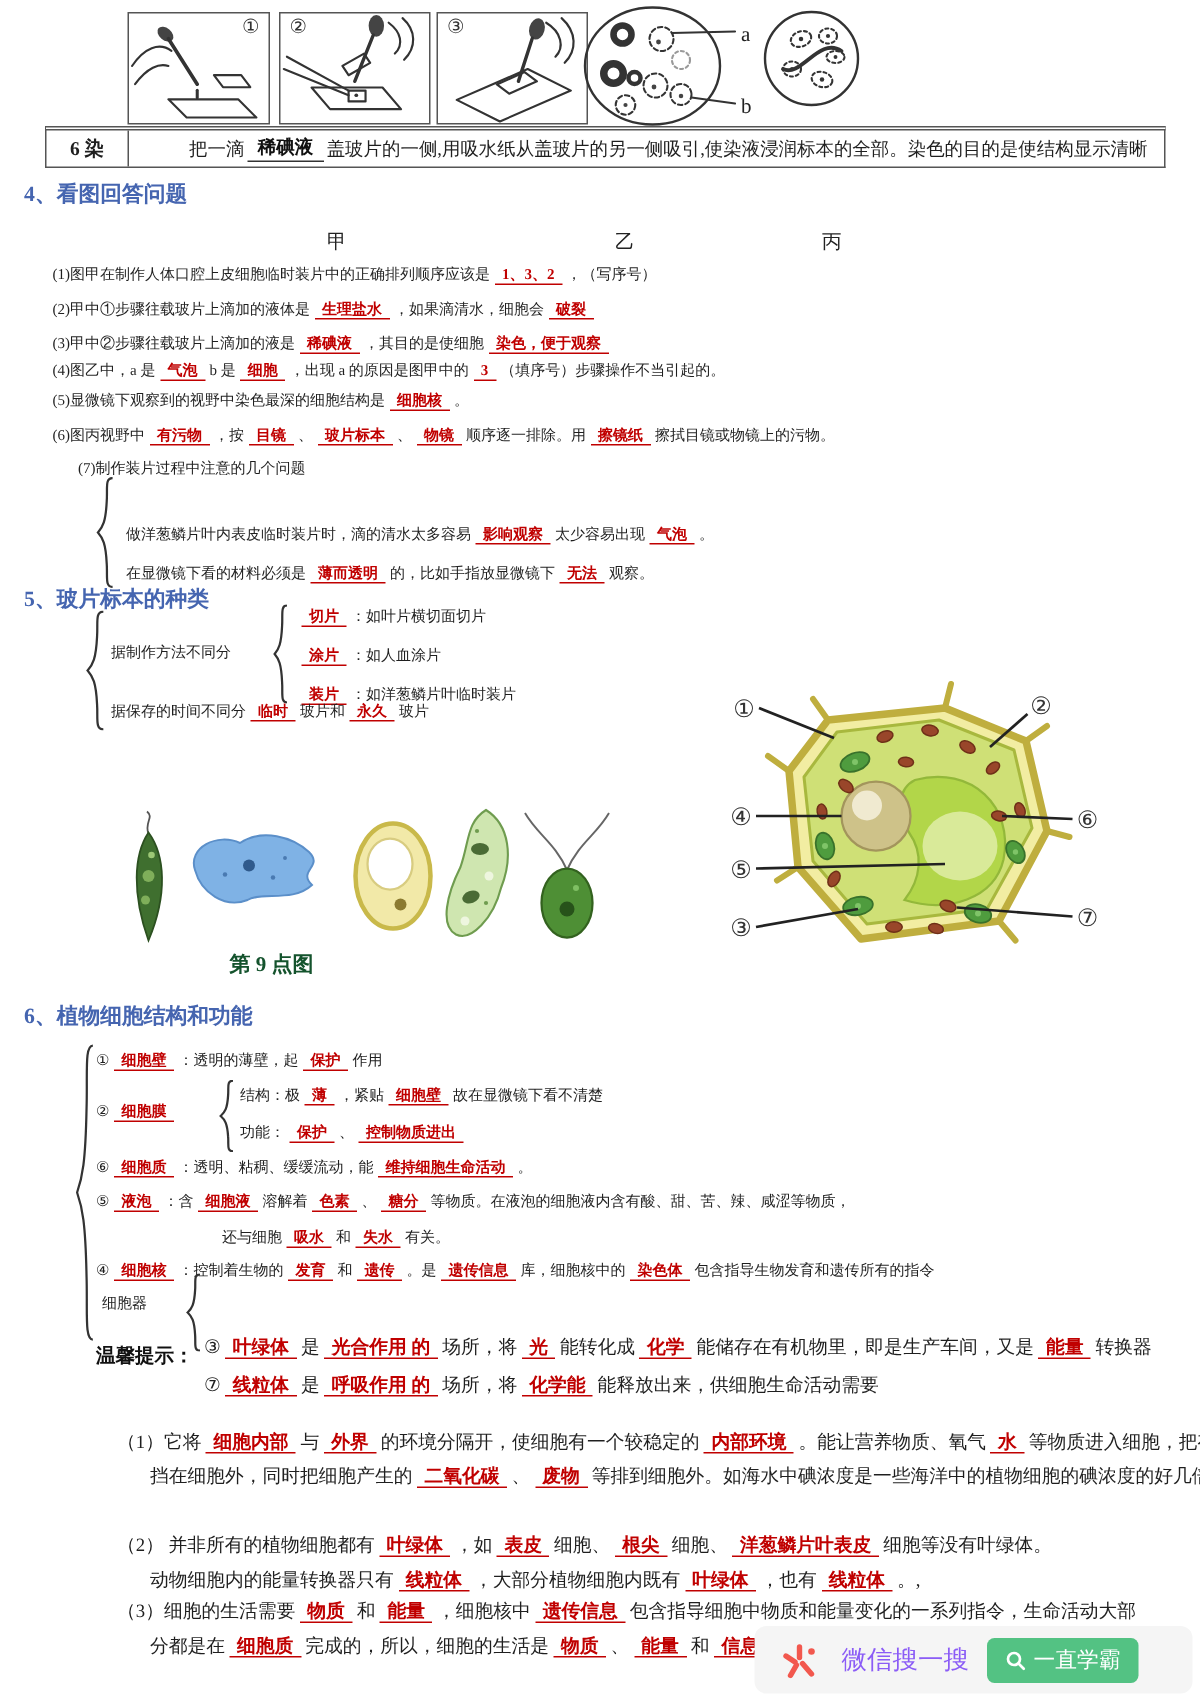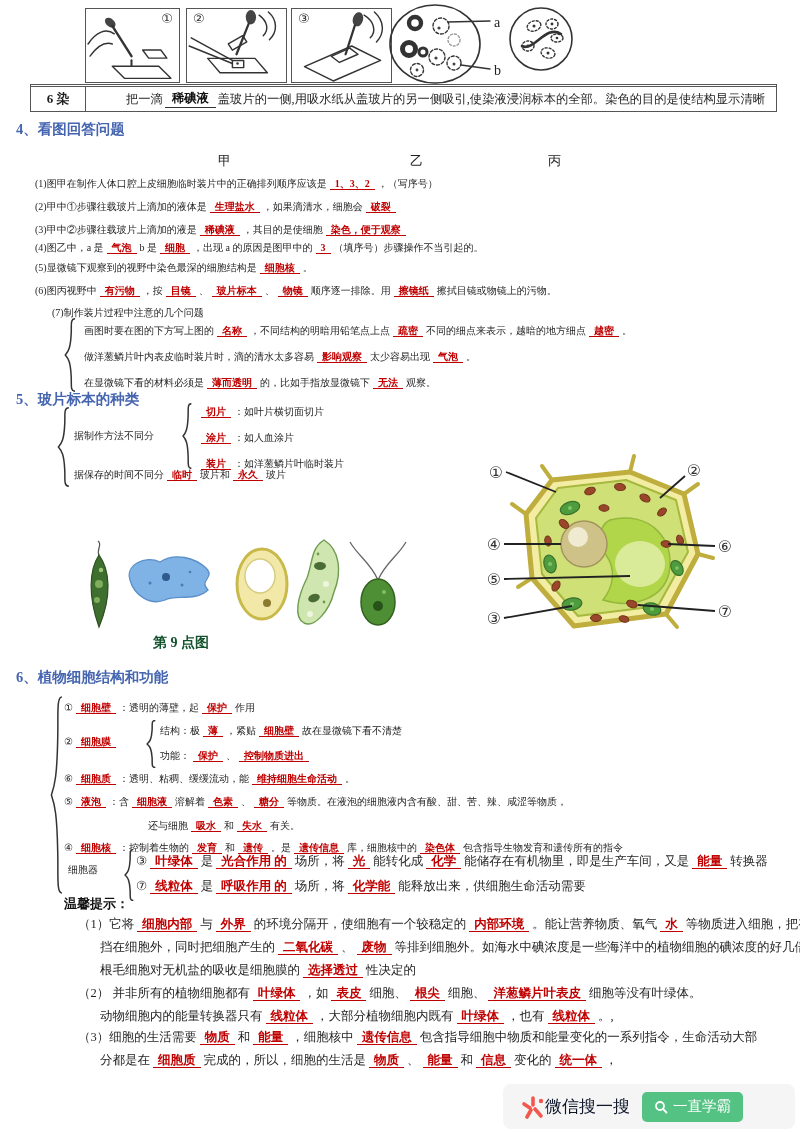--- a/index.html
+++ b/index.html
@@ -1,37 +1,37 @@
 <!DOCTYPE html>
 <html><head>
 <meta charset="utf-8">
 <style>
   html,body{margin:0;padding:0;background:#ffffff;}
   #page{position:relative;width:800px;height:1132px;background:#fff;overflow:hidden;
         font-family:"Liberation Serif","DejaVu Serif",serif;color:#1f1f1f;}
   .line{position:absolute;white-space:nowrap;font-size:10px;line-height:17px;}
-  .small{font-size:12.5px;}
+  .small{font-size:12.5px;margin-top:37px;}
   .seg-n{color:#1f1f1f;}
   .seg-r{color:#c00000;font-weight:bold;border-bottom:1.5px solid #c00000;padding:0 5px;margin:0 3px;}
   .seg-b{color:#111;font-weight:bold;border-bottom:1.5px solid #333;padding:0 7px;margin:0 2px;}
   .heading{position:absolute;color:#4565b0;font-weight:bold;font-size:14.5px;white-space:nowrap;}
   .fig-box{position:absolute;border:1.6px solid #555;background:#fff;}
   .fig-num{position:absolute;font-size:13px;color:#333;font-family:"DejaVu Sans",sans-serif;}
   .fig-box svg{position:absolute;left:0;top:0;}
   .lineart{stroke:#333;fill:none;stroke-width:1.4;stroke-linecap:round;stroke-linejoin:round;}
   .brace{position:absolute;}
   .brace path{stroke:#333;fill:none;stroke-width:1.5px;vector-effect:non-scaling-stroke;}
   .specimen-label{position:absolute;font-size:13px;color:#222;}
   .tip-title{position:absolute;font-weight:bold;font-size:13px;color:#111;white-space:nowrap;}
   .caption{position:absolute;color:#14532d;font-weight:bold;font-size:14px;white-space:nowrap;}
   
   .wm-bar{position:absolute;left:503px;top:1084px;width:292px;height:45px;background:#f5f5f5;
           border-radius:8px;display:flex;align-items:center;
           font-family:"Liberation Sans","DejaVu Sans",sans-serif;}
-  .wm-text{font-size:17px;color:#0f172a;margin-left:0;text-align:right;}
+  .wm-text{font-size:17px;color:#8b5cf6;margin-left:16px;text-align:right;}
   .wm-btn{margin-left:12px;height:30px;padding:0 12px;border-radius:5px;background:#53c283;border:none;
           display:flex;align-items:center;gap:5px;color:#fff;font-size:14.5px;cursor:pointer;
           font-family:"Liberation Sans","DejaVu Sans",sans-serif;}
   .stain-table{position:absolute;left:30px;top:84px;width:747px;height:28px;display:flex;
                border:1.6px solid #555;border-top:3px double #555;box-sizing:border-box;background:#fff;}
   .stain-no{width:54px;border-right:1.6px solid #555;display:flex;align-items:center;justify-content:center;
             font-weight:bold;font-size:13px;}
   .stain-text{flex:1;display:flex;align-items:center;padding-left:8px;font-size:12.3px;white-space:nowrap;overflow:hidden;margin-left:32px;}
   text{font-family:"Liberation Serif","DejaVu Serif",serif;}
   .circnum{font-family:"DejaVu Sans",sans-serif;font-size:16px;fill:#333;}
@@ -132,21 +132,20 @@
   <div class="line" style="left:35px;top:198px"><span class="seg-n">(2)甲中①步骤往载玻片上滴加的液体是</span><span class="seg-r">生理盐水</span><span class="seg-n">，如果滴清水，细胞会</span><span class="seg-r">破裂</span></div>
   <div class="line" style="left:35px;top:221px"><span class="seg-n">(3)甲中②步骤往载玻片上滴加的液是</span><span class="seg-r">稀碘液</span><span class="seg-n">，其目的是使细胞</span><span class="seg-r">染色，便于观察</span></div>
   <div class="line" style="left:35px;top:239px"><span class="seg-n">(4)图乙中，a 是</span><span class="seg-r">气泡</span><span class="seg-n">b 是</span><span class="seg-r">细胞</span><span class="seg-n">，出现 a 的原因是图甲中的</span><span class="seg-r">3</span><span class="seg-n">（填序号）步骤操作不当引起的。</span></div>
   <div class="line" style="left:35px;top:259px"><span class="seg-n">(5)显微镜下观察到的视野中染色最深的细胞结构是</span><span class="seg-r">细胞核</span><span class="seg-n">。</span></div>
   <div class="line" style="left:35px;top:282px"><span class="seg-n">(6)图丙视野中</span><span class="seg-r">有污物</span><span class="seg-n">，按</span><span class="seg-r">目镜</span><span class="seg-n">、</span><span class="seg-r">玻片标本</span><span class="seg-n">、</span><span class="seg-r">物镜</span><span class="seg-n">顺序逐一排除。用</span><span class="seg-r">擦镜纸</span><span class="seg-n">擦拭目镜或物镜上的污物。</span></div>
   <div class="line" style="left:52px;top:304px"><span class="seg-n">(7)制作装片过程中注意的几个问题</span></div>
 
   <svg class="brace" style="left:64px;top:318px;width:13px;height:74px" viewBox="0 0 20 100" preserveAspectRatio="none">
     <path d="M17,1 C9,1 12,10 11,22 C10,40 7,45 2,50 C7,55 10,60 11,78 C12,90 9,99 17,99"></path>
   </svg>
-  <div class="line" style="left:84px;top:322px"><span class="seg-n">画图时要在图的下方写上图的</span><span class="seg-r">名称</span><span class="seg-n">，不同结构的明暗用铅笔点上点</span><span class="seg-r">疏密</span><span class="seg-n">不同的细点来表示，越暗的地方细点</span><span class="seg-r">越密</span><span class="seg-n">。</span></div>
   <div class="line" style="left:84px;top:374px"><span class="seg-n">在显微镜下看的材料必须是</span><span class="seg-r">薄而透明</span><span class="seg-n">的，比如手指放显微镜下</span><span class="seg-r">无法</span><span class="seg-n">观察。</span></div>
   <div class="line" style="left:84px;top:348px"><span class="seg-n">做洋葱鳞片叶内表皮临时装片时，滴的清水太多容易</span><span class="seg-r">影响观察</span><span class="seg-n">太少容易出现</span><span class="seg-r">气泡</span><span class="seg-n">。</span></div>
 
   <div class="heading" style="left:16px;top:390px">5、玻片标本的种类</div>
 
   <svg class="brace" style="left:57px;top:407px;width:14px;height:80px" viewBox="0 0 20 100" preserveAspectRatio="none">
     <path d="M17,1 C9,1 12,10 11,22 C10,40 7,45 2,50 C7,55 10,60 11,78 C12,90 9,99 17,99"></path>
   </svg>
   <div class="line" style="left:74px;top:427px">据制作方法不同分</div>
   <svg class="brace" style="left:182px;top:403px;width:11px;height:66px" viewBox="0 0 20 100" preserveAspectRatio="none">
@@ -287,21 +286,20 @@
   <div class="line" style="left:68px;top:861px">细胞器</div>
   <svg class="brace" style="left:124px;top:849px;width:11px;height:52px" viewBox="0 0 20 100" preserveAspectRatio="none">
     <path d="M17,1 C9,1 12,10 11,22 C10,40 7,45 2,50 C7,55 10,60 11,78 C12,90 9,99 17,99"></path>
   </svg>
   <div class="line small" style="left:136px;top:853px"><span class="seg-n">③</span><span class="seg-r">叶绿体</span><span class="seg-n">是</span><span class="seg-r">光合作用 的</span><span class="seg-n">场所，将</span><span class="seg-r">光</span><span class="seg-n">能转化成</span><span class="seg-r">化学</span><span class="seg-n">能储存在有机物里，即是生产车间，又是</span><span class="seg-r">能量</span><span class="seg-n">转换器</span></div>
   <div class="line small" style="left:136px;top:878px"><span class="seg-n">⑦</span><span class="seg-r">线粒体</span><span class="seg-n">是</span><span class="seg-r">呼吸作用 的</span><span class="seg-n">场所，将</span><span class="seg-r">化学能</span><span class="seg-n">能释放出来，供细胞生命活动需要</span></div>
 
   <div class="tip-title" style="left:64px;top:895px">温馨提示：</div>
   <div class="line small" style="left:78px;top:916px"><span class="seg-n">（1）它将</span><span class="seg-r">细胞内部</span><span class="seg-n">与</span><span class="seg-r">外界</span><span class="seg-n">的环境分隔开，使细胞有一个较稳定的</span><span class="seg-r">内部环境</span><span class="seg-n">。能让营养物质、氧气</span><span class="seg-r">水</span><span class="seg-n">等物质进入细胞，把有些物质</span></div>
   <div class="line small" style="left:100px;top:939px"><span class="seg-n">挡在细胞外，同时把细胞产生的</span><span class="seg-r">二氧化碳</span><span class="seg-n">、</span><span class="seg-r">废物</span><span class="seg-n">等排到细胞外。如海水中碘浓度是一些海洋中的植物细胞的碘浓度的好几倍，</span></div>
-  <div class="line small" style="left:100px;top:962px"><span class="seg-n">根毛细胞对无机盐的吸收是细胞膜的</span><span class="seg-r">选择透过</span><span class="seg-n">性决定的</span></div>
   <div class="line small" style="left:78px;top:985px"><span class="seg-n">（2） 并非所有的植物细胞都有</span><span class="seg-r">叶绿体</span><span class="seg-n">，如</span><span class="seg-r">表皮</span><span class="seg-n">细胞、</span><span class="seg-r">根尖</span><span class="seg-n">细胞、</span><span class="seg-r">洋葱鳞片叶表皮</span><span class="seg-n">细胞等没有叶绿体。</span></div>
   <div class="line small" style="left:100px;top:1008px"><span class="seg-n">动物细胞内的能量转换器只有</span><span class="seg-r">线粒体</span><span class="seg-n">，大部分植物细胞内既有</span><span class="seg-r">叶绿体</span><span class="seg-n">，也有</span><span class="seg-r">线粒体</span><span class="seg-n">。,</span></div>
   <div class="line small" style="left:78px;top:1029px"><span class="seg-n">（3）细胞的生活需要</span><span class="seg-r">物质</span><span class="seg-n">和</span><span class="seg-r">能量</span><span class="seg-n">，细胞核中</span><span class="seg-r">遗传信息</span><span class="seg-n">包含指导细胞中物质和能量变化的一系列指令，生命活动大部</span></div>
   <div class="line small" style="left:100px;top:1052px"><span class="seg-n">分都是在</span><span class="seg-r">细胞质</span><span class="seg-n">完成的，所以，细胞的生活是</span><span class="seg-r">物质</span><span class="seg-n">、</span><span class="seg-r">能量</span><span class="seg-n">和</span><span class="seg-r">信息</span><span class="seg-n">变化的</span><span class="seg-r">统一体</span><span class="seg-n">，</span></div>
 
   <div class="wm-bar">
     <svg style="margin-left:18px" width="24" height="24" viewBox="0 0 24 24">
       <g stroke="#f2584e" stroke-width="3.6" stroke-linecap="round" fill="none">
         <line x1="12" y1="3" x2="12" y2="10"></line>
         <line x1="3" y1="9" x2="9" y2="13"></line>

